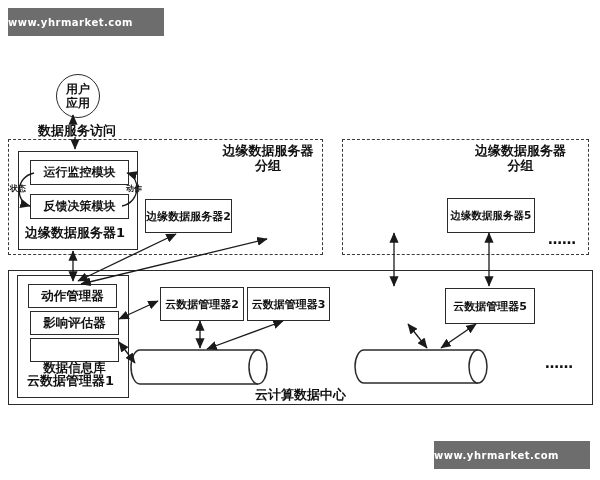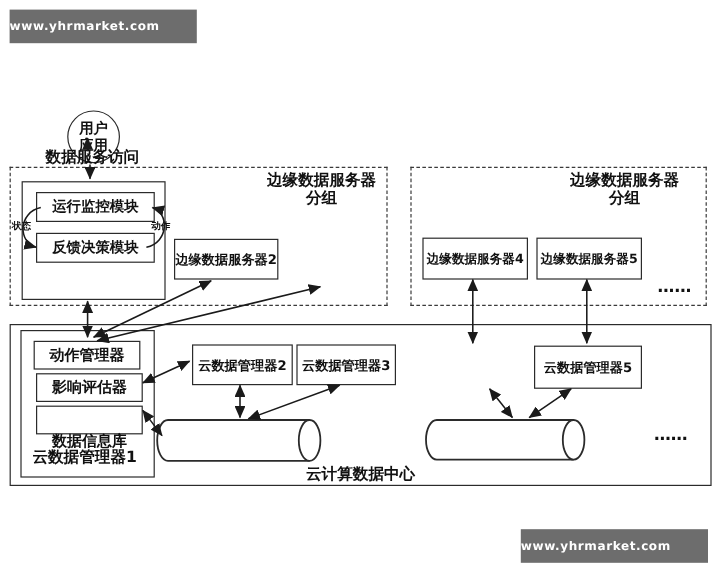--- a/index.html
+++ b/index.html
@@ -32,21 +32,21 @@
 
 <div id="stage">
 
   <div class="abs watermark" style="left:8px;top:8px;width:156px;height:28px;">
     <span>www.yhrmarket.com</span>
   </div>
   <div class="abs watermark" style="left:434px;top:441px;width:156px;height:28px;">
     <span>www.yhrmarket.com</span>
   </div>
 
-  <div class="circle" style="left:56px;top:92px;width:42px;height:42px;">
+  <div class="circle" style="left:56px;top:74px;width:42px;height:42px;">
     <span>用户</span>
     <span>应用</span>
   </div>
 
   <div class="lbl" style="left:38px;top:122px;font-size:13px;">数据服务访问</div>
 
   <div class="dashedbox" style="left:8px;top:139px;width:313px;height:114px;"></div>
   <div class="grouptitle" style="left:218px;top:143px;width:100px;">
     <div>边缘数据服务器</div>
     <div>分组</div>
@@ -54,32 +54,30 @@
 
   <div class="box" style="left:18px;top:151px;width:118px;height:97px;"></div>
   <div class="box ctr" style="left:30px;top:160px;width:97px;height:23px;">
     <span class="boxlbl" style="font-size:12px;">运行监控模块</span>
   </div>
   <div class="box ctr" style="left:30px;top:194px;width:97px;height:23px;">
     <span class="boxlbl" style="font-size:12px;">反馈决策模块</span>
   </div>
   <div class="lbl tiny" style="left:10px;top:183px;">状态</div>
   <div class="lbl tiny" style="left:126px;top:183px;">动作</div>
+  <div class="lbl" style="left:25px;top:224px;font-size:13px;">边缘数据服务器1</div>
 
   <div class="box ctr" style="left:145px;top:199px;width:85px;height:32px;">
     <span class="boxlbl" style="font-size:11px;">边缘数据服务器2</span>
   </div>
 
   <div class="dashedbox" style="left:342px;top:139px;width:245px;height:114px;"></div>
   <div class="grouptitle" style="left:458px;top:143px;width:125px;">
     <div>边缘数据服务器</div>
     <div>分组</div>
-  </div>
-  <div class="box ctr" style="left:352px;top:198px;width:86px;height:33px;">
-    <span class="boxlbl" style="font-size:10.5px;">边缘数据服务器4</span>
   </div>
   <div class="box ctr" style="left:447px;top:198px;width:86px;height:33px;">
     <span class="boxlbl" style="font-size:10.5px;">边缘数据服务器5</span>
   </div>
   <div class="lbl" style="left:548px;top:231px;font-size:14px;">……</div>
 
   <div class="box" style="left:8px;top:270px;width:583px;height:133px;background:transparent;"></div>
   <div class="lbl" style="left:255px;top:386px;font-size:13px;">云计算数据中心</div>
 
   <div class="box" style="left:17px;top:275px;width:110px;height:121px;"></div>

